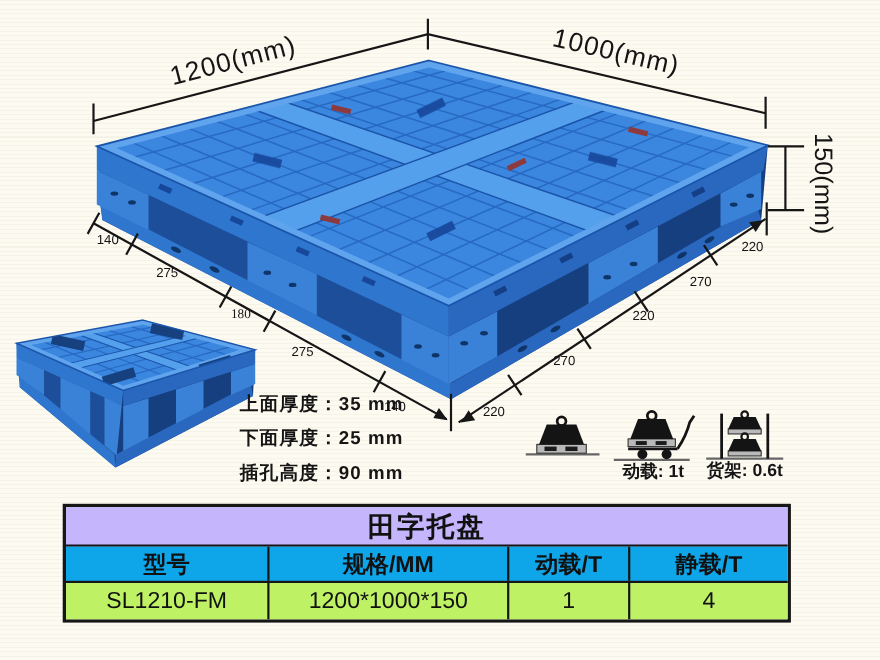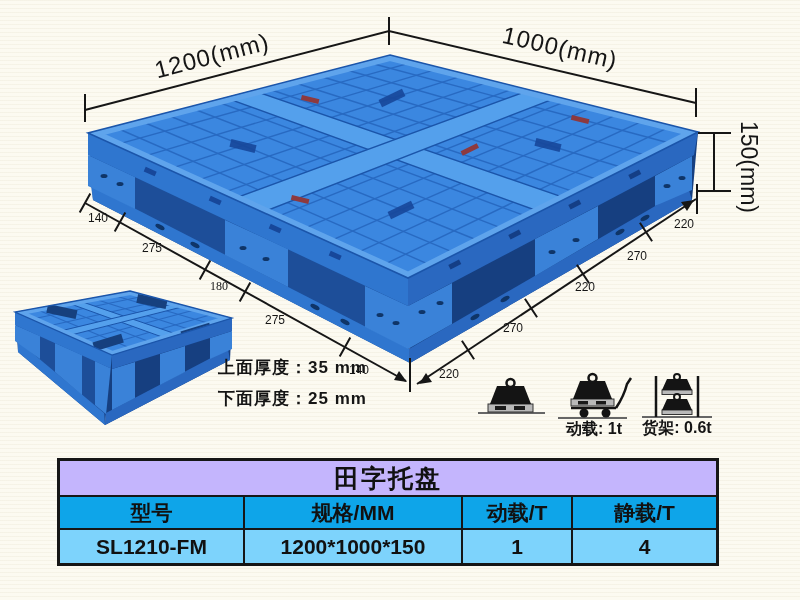--- a/index.html
+++ b/index.html
@@ -14,21 +14,21 @@
   .dim-big{font-size:24px;letter-spacing:1px;}
   .dim-sm{font-size:12px;}
   .ctr{transform:translate(-50%,-50%);}
   .spec-line{font-size:17px;font-weight:700;letter-spacing:1px;text-align:right;}
   .load-lbl{font-size:16px;font-weight:700;transform:translate(-50%,-50%);}
   
   .spec-table{position:absolute;left:57px;top:458px;width:662px;border:3px solid #161616;box-sizing:border-box;background:#fff;}
   .t-row{display:flex;align-items:center;box-sizing:border-box;}
   .t-title{height:36px;background:#c4b5fd;border-bottom:2px solid #161616;justify-content:center;font-size:25px;font-weight:700;letter-spacing:2px;}
   .t-head{height:33px;background:#0ea5e9;border-bottom:2px solid #161616;}
-  .t-data{height:33px;background:#7dd3fc;font-weight:bold;}
+  .t-data{height:33px;background:#bef264;}
   .t-cell{display:flex;align-items:center;justify-content:center;height:100%;box-sizing:border-box;font-size:21px;}
   .t-head .t-cell{font-weight:700;}
   .c1{width:185px;border-right:2px solid #161616;}
   .c2{width:218px;border-right:2px solid #161616;}
   .c3{width:110px;border-right:2px solid #161616;}
   .c4{flex:1;}
 </style>
 </head>
 <body>
 
@@ -218,20 +218,21 @@
 <div class="lbl dim-sm ctr" style="left:359px;top:370px;">140</div>
 
 <div class="lbl dim-sm ctr" style="left:449px;top:374px;">220</div>
 <div class="lbl dim-sm ctr" style="left:513px;top:328px;">270</div>
 <div class="lbl dim-sm ctr" style="left:585px;top:287px;">220</div>
 <div class="lbl dim-sm ctr" style="left:637px;top:256px;">270</div>
 <div class="lbl dim-sm ctr" style="left:684px;top:224px;">220</div>
 
 <div class="lbl spec-line" style="left:218px;top:356px;">上面厚度：35 mm</div>
 <div class="lbl spec-line" style="left:218px;top:387px;">下面厚度：25 mm</div>
+<div class="lbl spec-line" style="left:218px;top:418px;">插孔高度：90 mm</div>
 
 <div class="lbl load-lbl" style="left:510px;top:429px;margin-top:38px;">静载:4t</div>
 <div class="lbl load-lbl" style="left:594px;top:429px;">动载: 1t</div>
 <div class="lbl load-lbl" style="left:677px;top:428px;">货架: 0.6t</div>
 
 <div class="spec-table">
   <div class="t-row t-title">田字托盘</div>
   <div class="t-row t-head">
     <div class="t-cell c1">型号</div>
     <div class="t-cell c2">规格/MM</div>

